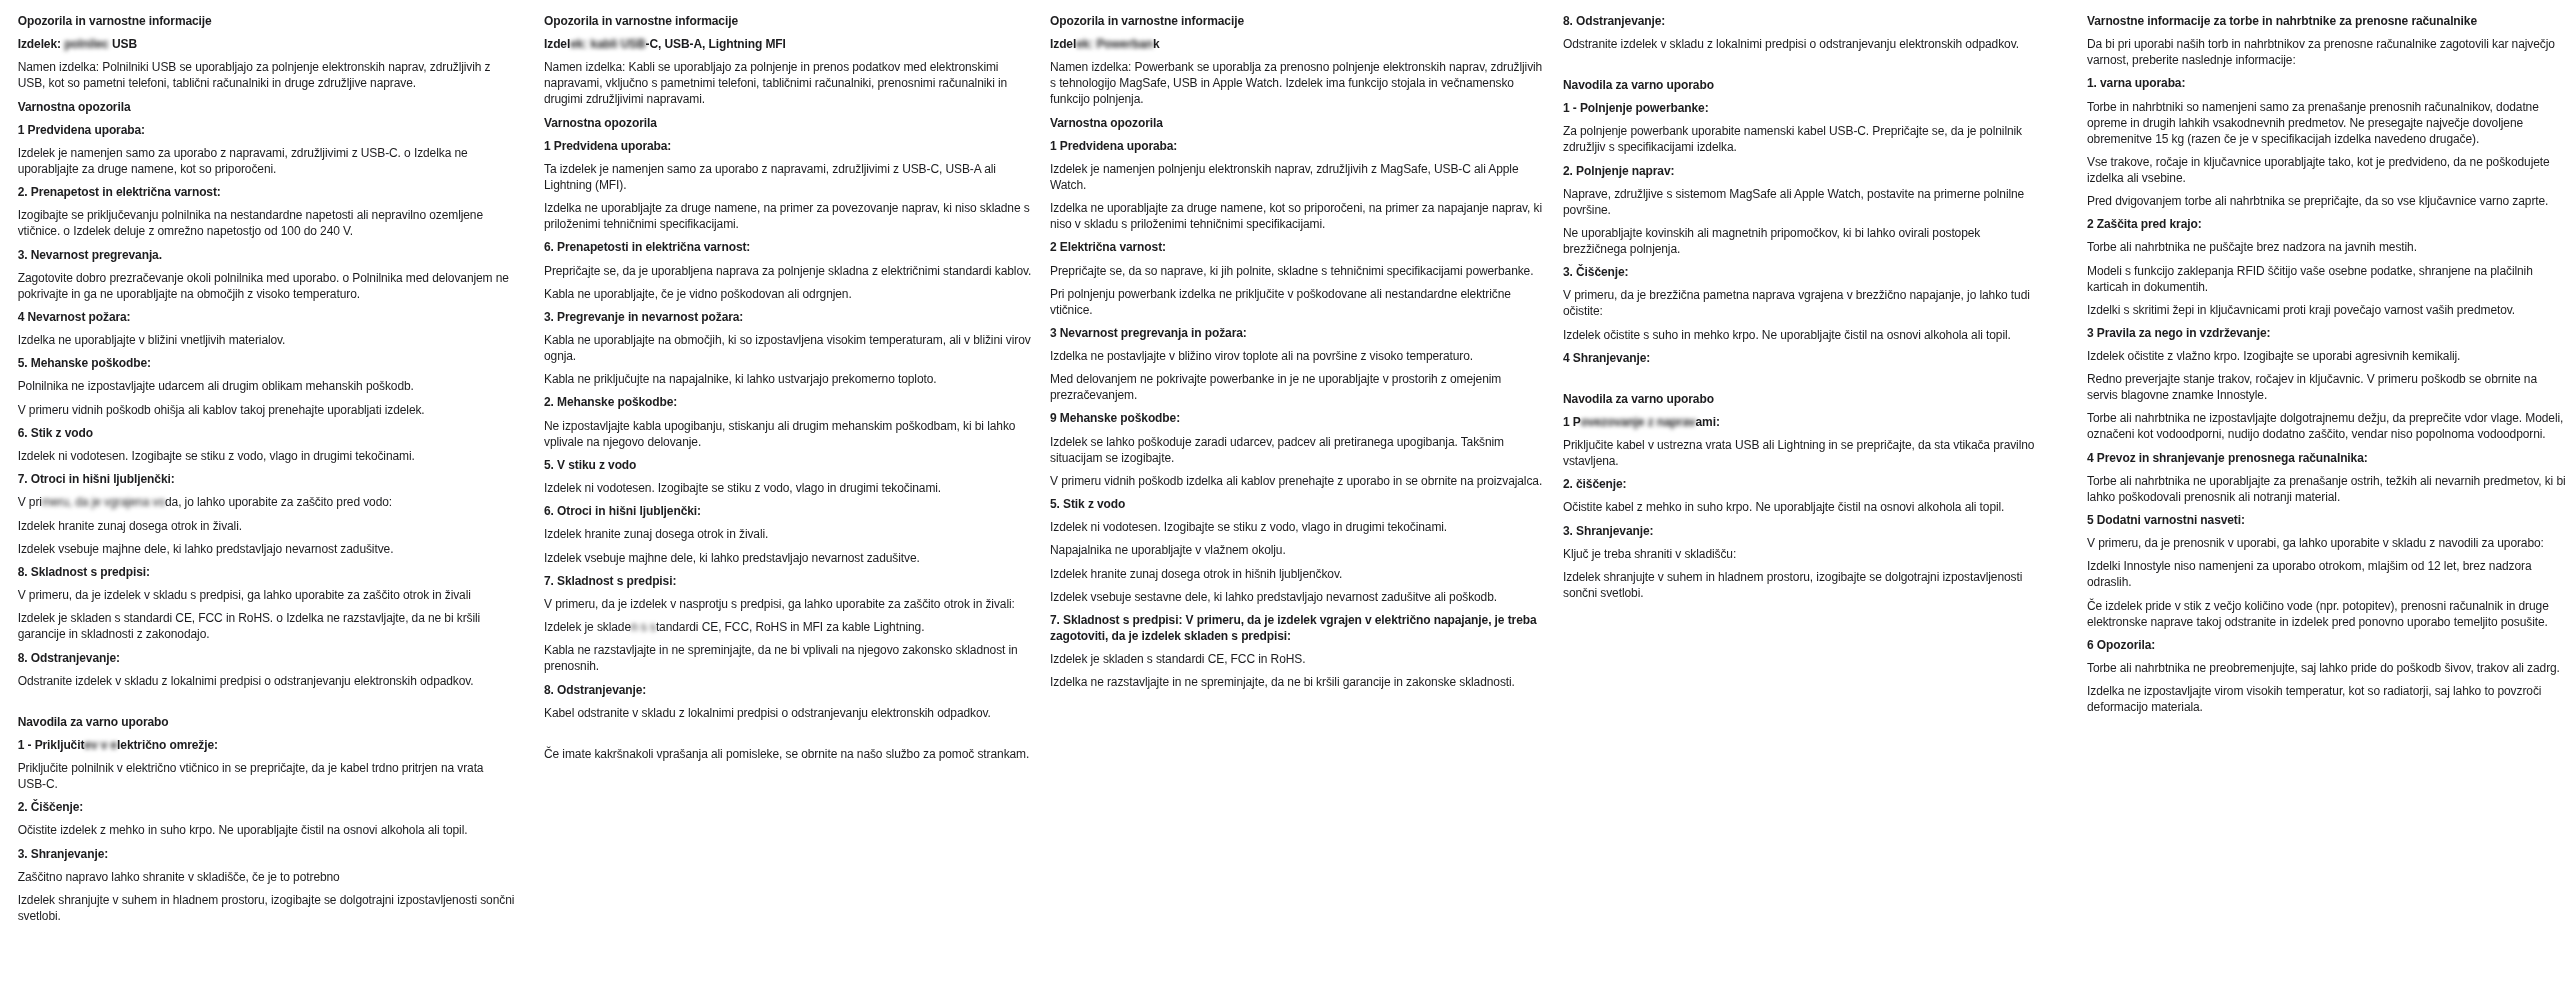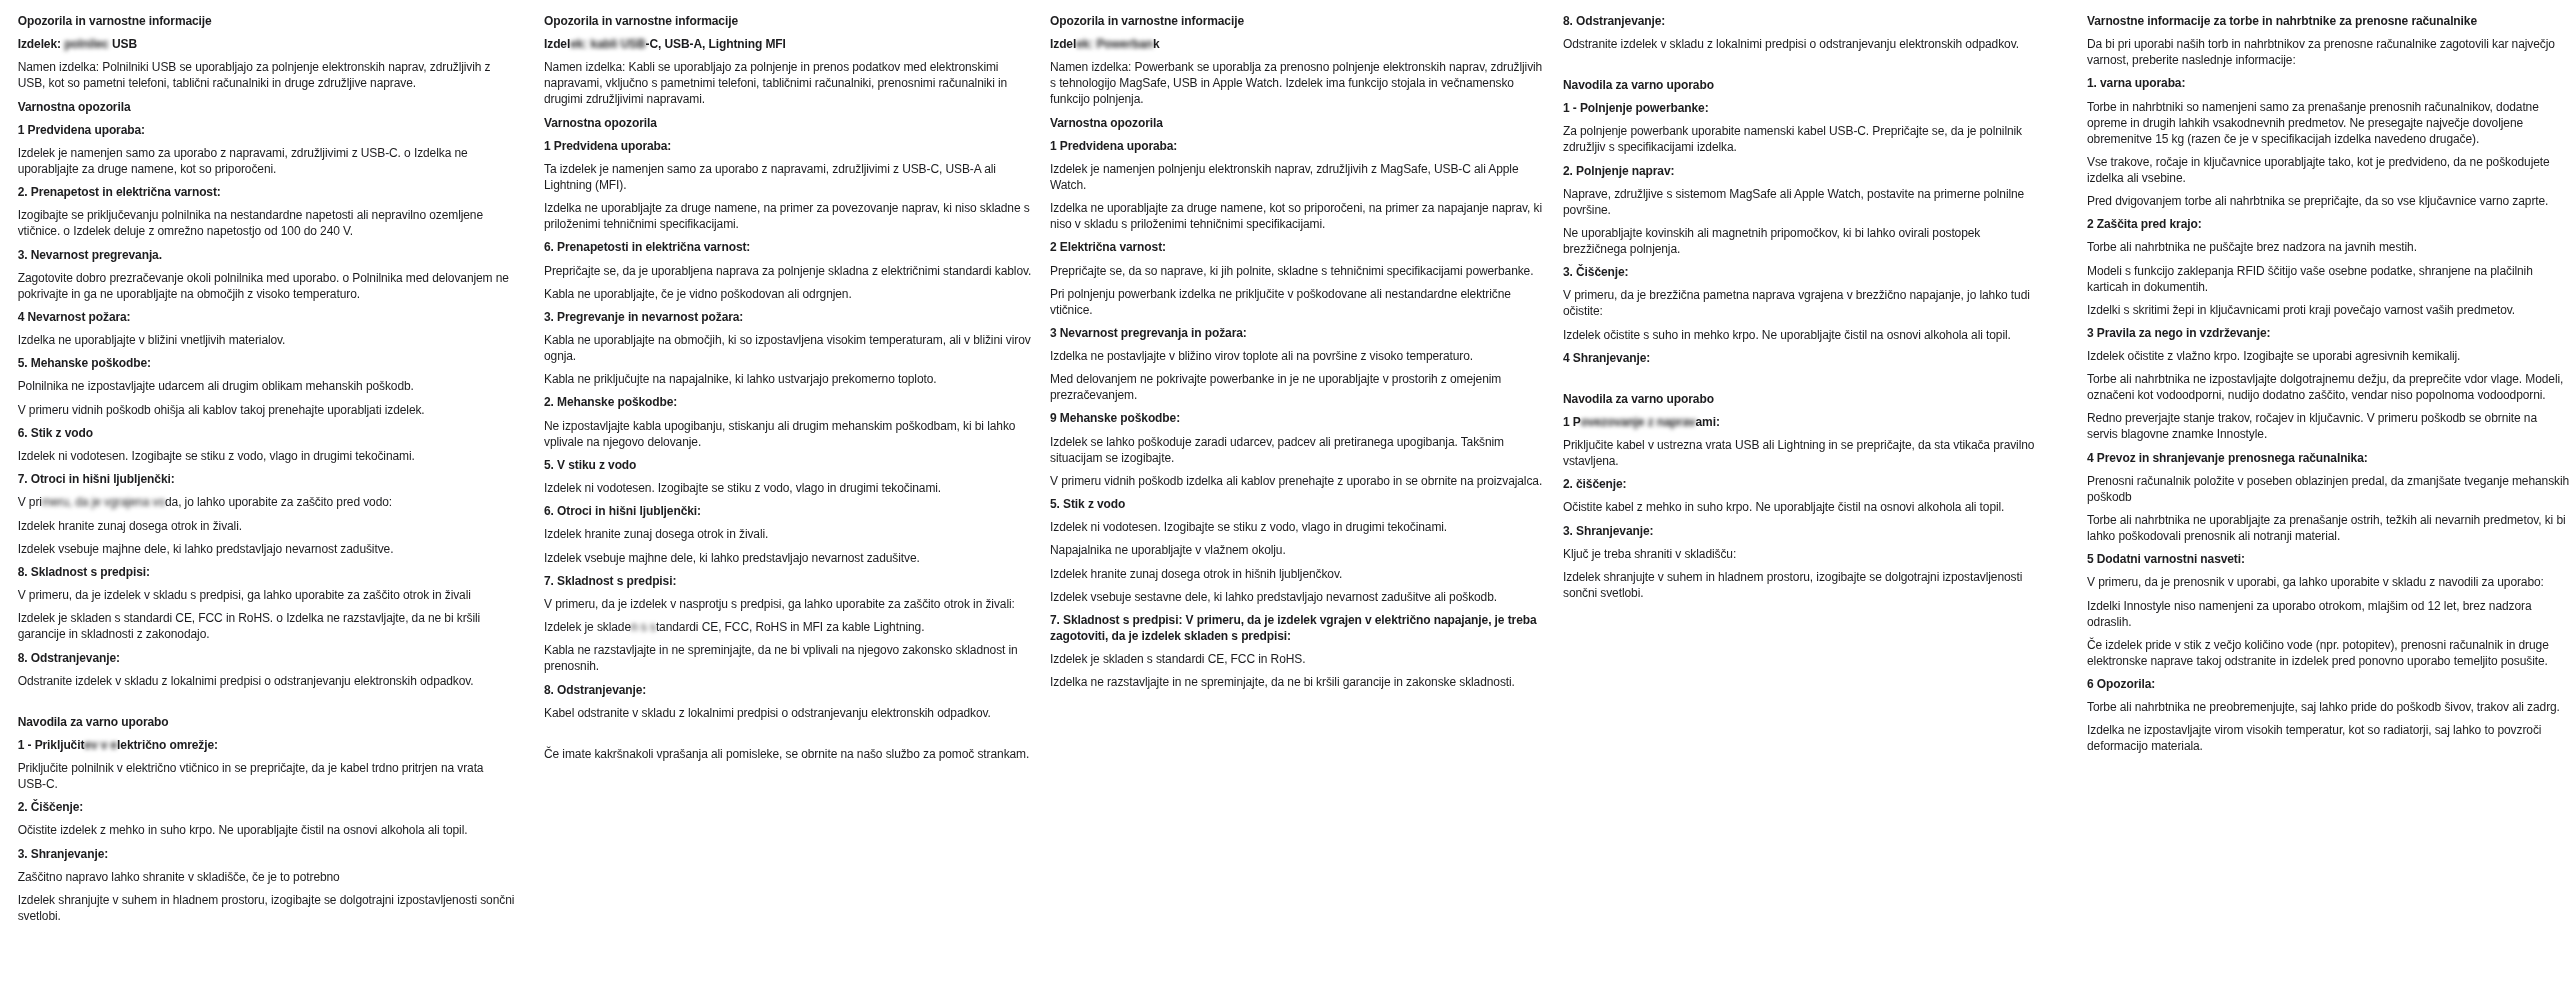--- a/index.html
+++ b/index.html
@@ -166,24 +166,23 @@
       <p class="blk h">1. varna uporaba:</p>
       <p class="blk p">Torbe in nahrbtniki so namenjeni samo za prenašanje prenosnih računalnikov, dodatne opreme in drugih lahkih vsakodnevnih predmetov. Ne presegajte največje dovoljene obremenitve 15 kg (razen če je v specifikacijah izdelka navedeno drugače).</p>
       <p class="blk p">Vse trakove, ročaje in ključavnice uporabljajte tako, kot je predvideno, da ne poškodujete izdelka ali vsebine.</p>
       <p class="blk p">Pred dvigovanjem torbe ali nahrbtnika se prepričajte, da so vse ključavnice varno zaprte.</p>
       <p class="blk h">2 Zaščita pred krajo:</p>
       <p class="blk p">Torbe ali nahrbtnika ne puščajte brez nadzora na javnih mestih.</p>
       <p class="blk p">Modeli s funkcijo zaklepanja RFID ščitijo vaše osebne podatke, shranjene na plačilnih karticah in dokumentih.</p>
       <p class="blk p">Izdelki s skritimi žepi in ključavnicami proti kraji povečajo varnost vaših predmetov.</p>
       <p class="blk h">3 Pravila za nego in vzdrževanje:</p>
       <p class="blk p">Izdelek očistite z vlažno krpo. Izogibajte se uporabi agresivnih kemikalij.</p>
+      <p class="blk p">Redno preverjajte stanje trakov, ročajev in ključavnic. V primeru poškodb se obrnite na servis blagovne znamke Innostyle.</p>
       <p class="blk p">Torbe ali nahrbtnika ne izpostavljajte dolgotrajnemu dežju, da preprečite vdor vlage. Modeli, označeni kot vodoodporni, nudijo dodatno zaščito, vendar niso popolnoma vodoodporni.</p>
-      <p class="blk p">Redno preverjajte stanje trakov, ročajev in ključavnic. V primeru poškodb se obrnite na servis blagovne znamke Innostyle.</p>
       <p class="blk h">4 Prevoz in shranjevanje prenosnega računalnika:</p>
-      <p class="blk p">Prenosni računalnik položite v poseben oblazinjen predal, da zmanjšate tveganje mehanskih poškodb</p>
       <p class="blk p">Torbe ali nahrbtnika ne uporabljajte za prenašanje ostrih, težkih ali nevarnih predmetov, ki bi lahko poškodovali prenosnik ali notranji material.</p>
       <p class="blk h">5 Dodatni varnostni nasveti:</p>
       <p class="blk p">V primeru, da je prenosnik v uporabi, ga lahko uporabite v skladu z navodili za uporabo:</p>
       <p class="blk p">Izdelki Innostyle niso namenjeni za uporabo otrokom, mlajšim od 12 let, brez nadzora odraslih.</p>
       <p class="blk p">Če izdelek pride v stik z večjo količino vode (npr. potopitev), prenosni računalnik in druge elektronske naprave takoj odstranite in izdelek pred ponovno uporabo temeljito posušite.</p>
       <p class="blk h">6 Opozorila:</p>
       <p class="blk p">Torbe ali nahrbtnika ne preobremenjujte, saj lahko pride do poškodb šivov, trakov ali zadrg.</p>
       <p class="blk p">Izdelka ne izpostavljajte virom visokih temperatur, kot so radiatorji, saj lahko to povzroči deformacijo materiala.</p>
     </div>
   </div>

